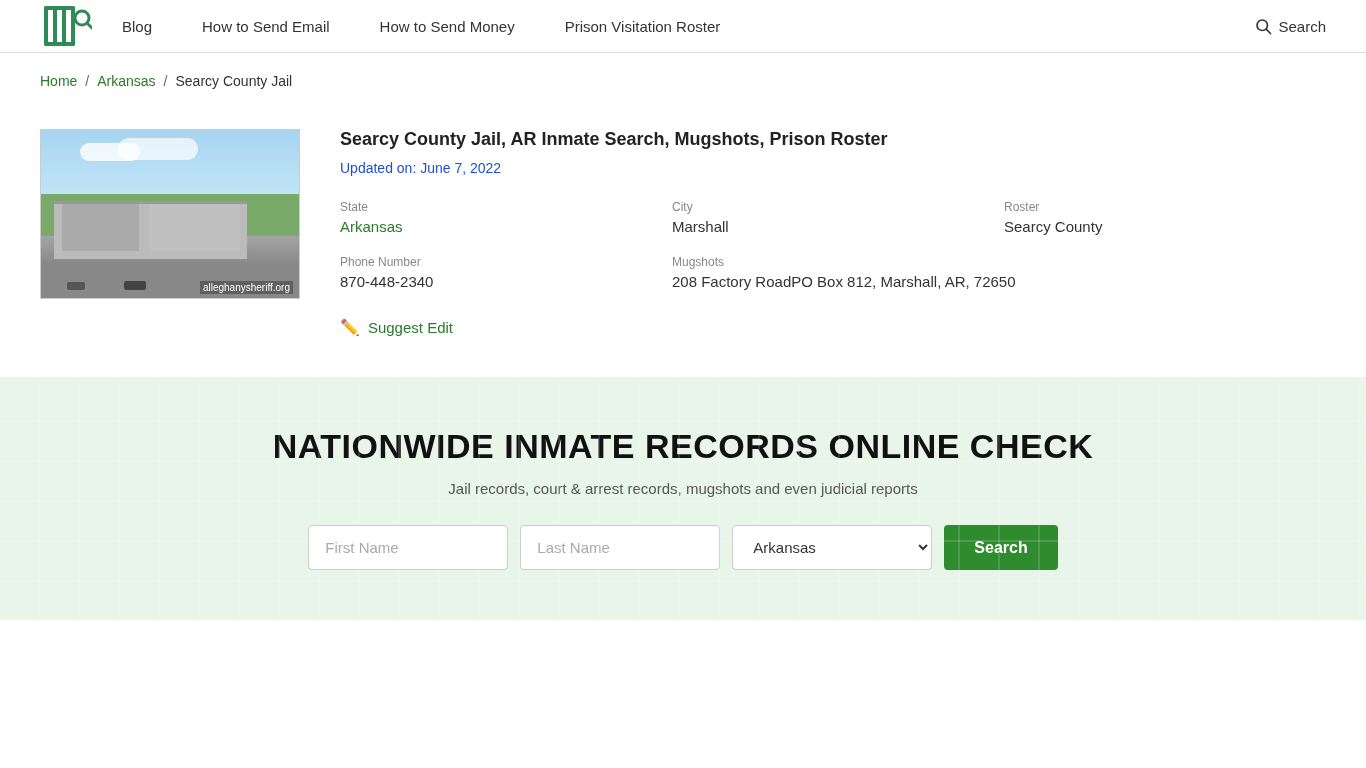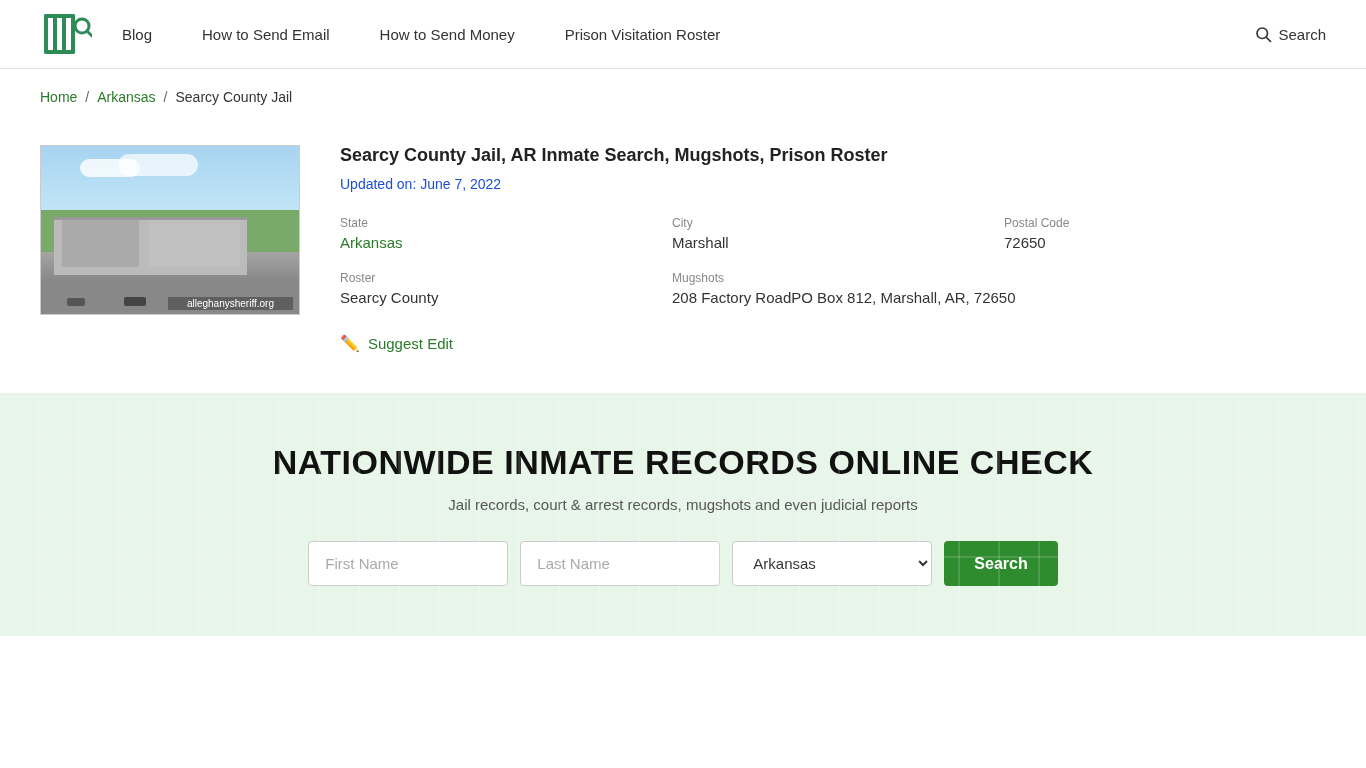--- a/index.html
+++ b/index.html
@@ -3,21 +3,21 @@
   <meta charset="utf-8">
   <style>
     * { margin: 0; padding: 0; box-sizing: border-box; }
     body { font-family: Arial, sans-serif; font-size: 15px; color: #333; background: #fff; width: 1366px; min-height: 768px; }
 
     
     header {
       display: flex;
       align-items: center;
       padding: 0 40px;
-      height: 69px;
+      height: 53px;
       border-bottom: 1px solid #ddd;
       background: #fff;
     }
     .logo-box {
       display: flex;
       align-items: center;
       margin-right: 30px;
     }
     .logo-svg {
       width: 52px;
@@ -80,21 +80,21 @@
         linear-gradient(180deg, #a8d4f0 0%, #b8ddf5 35%, #7aaa7a 35%, #7aaa7a 60%, #aaa 60%, #888 80%, #999 100%);
       position: relative;
     }
     .facility-image .img-caption {
       position: absolute;
       bottom: 4px;
       right: 6px;
       font-size: 10px;
       color: #fff;
       background: rgba(0,0,0,0.3);
-      padding: 1px 19px;
+      padding: 1px 3px;
     }
     .facility-info {
       flex: 1;
     }
     .facility-info h1 {
       font-size: 18px;
       font-weight: bold;
       color: #222;
       margin-bottom: 10px;
     }
@@ -281,30 +281,30 @@
       <div class="info-field">
         <label>State</label>
         <span class="value link">Arkansas</span>
       </div>
 
       <div class="info-field">
         <label>City</label>
         <span class="value">Marshall</span>
       </div>
 
-      <div class="info-field">
-        <label>Postal Code</label>
-        <span class="value">72650</span>
-      </div>
 
       <div class="info-field">
         <label>Roster</label>
         <span class="value">Searcy County</span>
       </div>
 
+      <div class="info-field">
+        <label>Phone Number</label>
+        <span class="value">870-448-2340</span>
+      </div>
 
 
       <div class="info-field" style="grid-column: span 2;">
         <label>Mugshots</label>
         <span class="value">208 Factory RoadPO Box 812, Marshall, AR, 72650</span>
       </div>
     </div>
 
     <a href="#" class="suggest-edit">
       <span class="pencil-icon">✏️</span>

